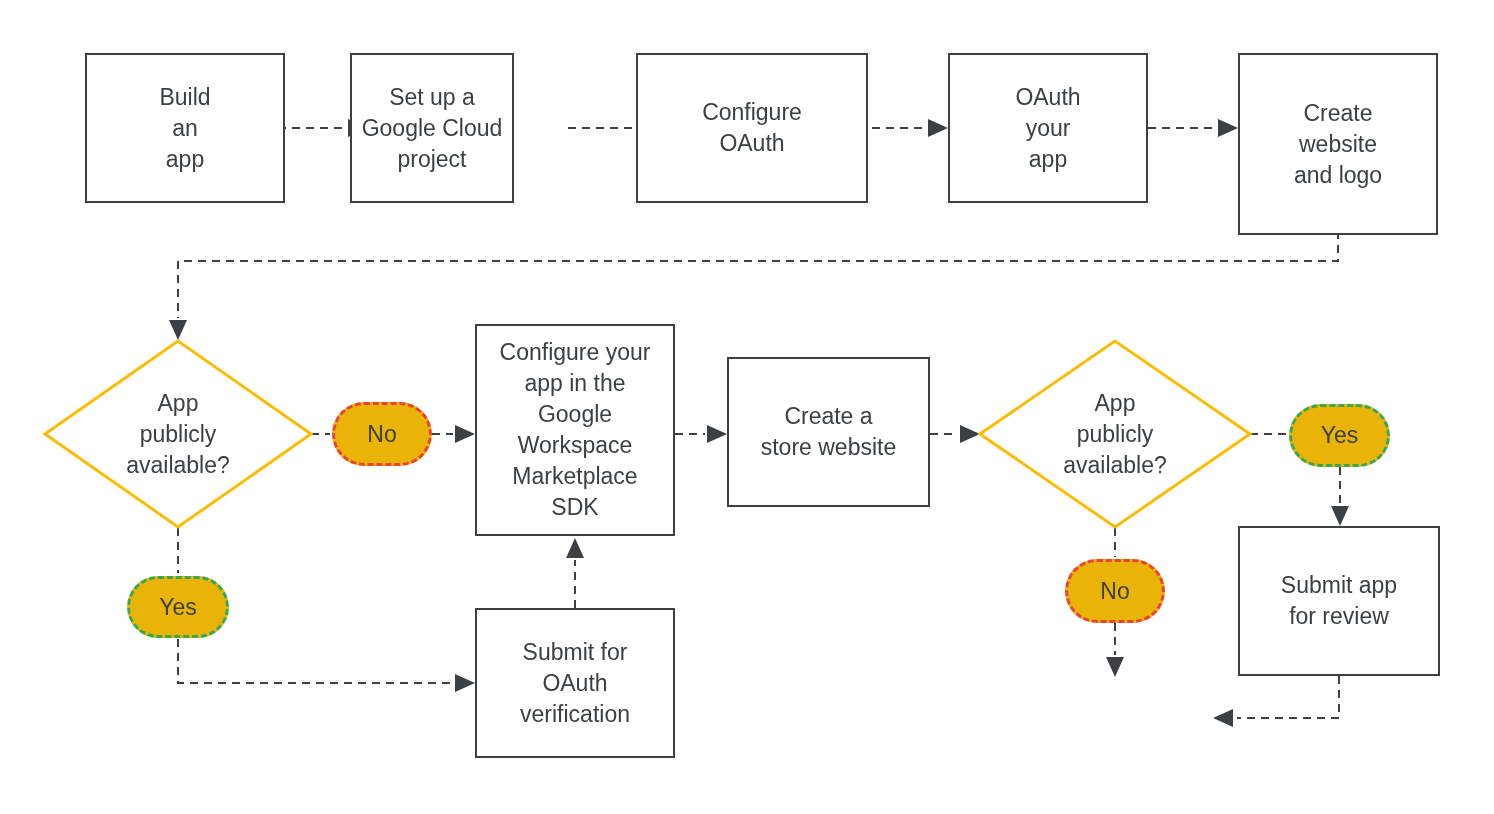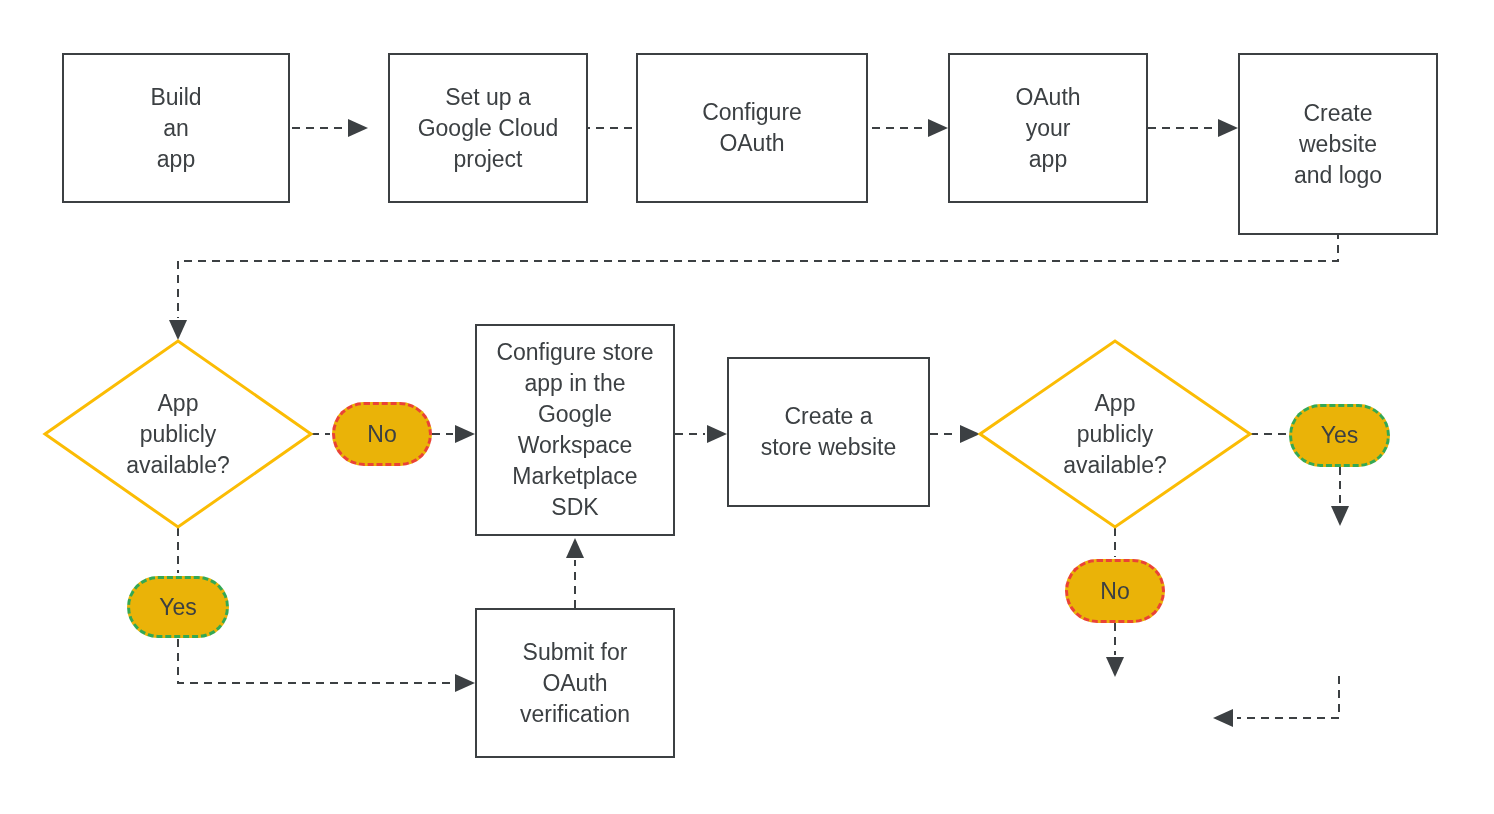--- a/index.html
+++ b/index.html
@@ -115,55 +115,57 @@
     <line class="link" x1="1115" y1="623" x2="1115" y2="655"></line>
     <polygon class="head" points="1115,677 1106,657 1124,657"></polygon>
 
     <polyline class="link" points="1339,676 1339,718 1237,718"></polyline>
     <polygon class="head" points="1213,718 1233,709 1233,727"></polygon>
 
     <polygon class="diamond" points="45,434 178,341 311,434 178,527"></polygon>
     <polygon class="diamond" points="980,434 1115,341 1250,434 1115,527"></polygon>
   </svg>
 
-  <div class="node box" style="left:62px; top:53px; width:228px; height:150px">Build
+  <div class="node box" style="left:85px; top:53px; width:200px; height:150px">Build
 an
 app</div>
-  <div class="node box" style="left:388px; top:53px; width:200px; height:150px">Set up a
+  <div class="node box" style="left:350px; top:53px; width:164px; height:150px">Set up a
 Google Cloud
 project</div>
   <div class="node box" style="left:636px; top:53px; width:232px; height:150px">Configure
 OAuth</div>
   <div class="node box" style="left:948px; top:53px; width:200px; height:150px">OAuth
 your
 app</div>
   <div class="node box" style="left:1238px; top:53px; width:200px; height:182px">Create
 website
 and logo</div>
 
   <div class="node diamond-label" style="left:78px; top:385px; width:200px; height:98px">App
 publicly
 available?</div>
 
   <div class="node pill red" style="left:332px; top:402px; width:100px; height:64px">No</div>
   <div class="node pill green" style="left:127px; top:576px; width:102px; height:62px">Yes</div>
 
-  <div class="node box" style="left:475px; top:324px; width:200px; height:212px">Configure store
+  <div class="node box" style="left:475px; top:324px; width:200px; height:212px">Configure your
 app in the
 Google
 Workspace
 Marketplace
 SDK</div>
   <div class="node box" style="left:475px; top:608px; width:200px; height:150px">Submit for
 OAuth
 verification</div>
   <div class="node box" style="left:727px; top:357px; width:203px; height:150px">Create a
 store website</div>
 
   <div class="node diamond-label" style="left:1015px; top:385px; width:200px; height:98px">App
 publicly
 available?</div>
 
   <div class="node pill green" style="left:1289px; top:404px; width:101px; height:63px">Yes</div>
   <div class="node pill red" style="left:1065px; top:559px; width:100px; height:64px">No</div>
 
+  <div class="node box" style="left:1238px; top:526px; width:202px; height:150px">Submit app
+for review</div>
 
 </div>
 
 </body></html>

